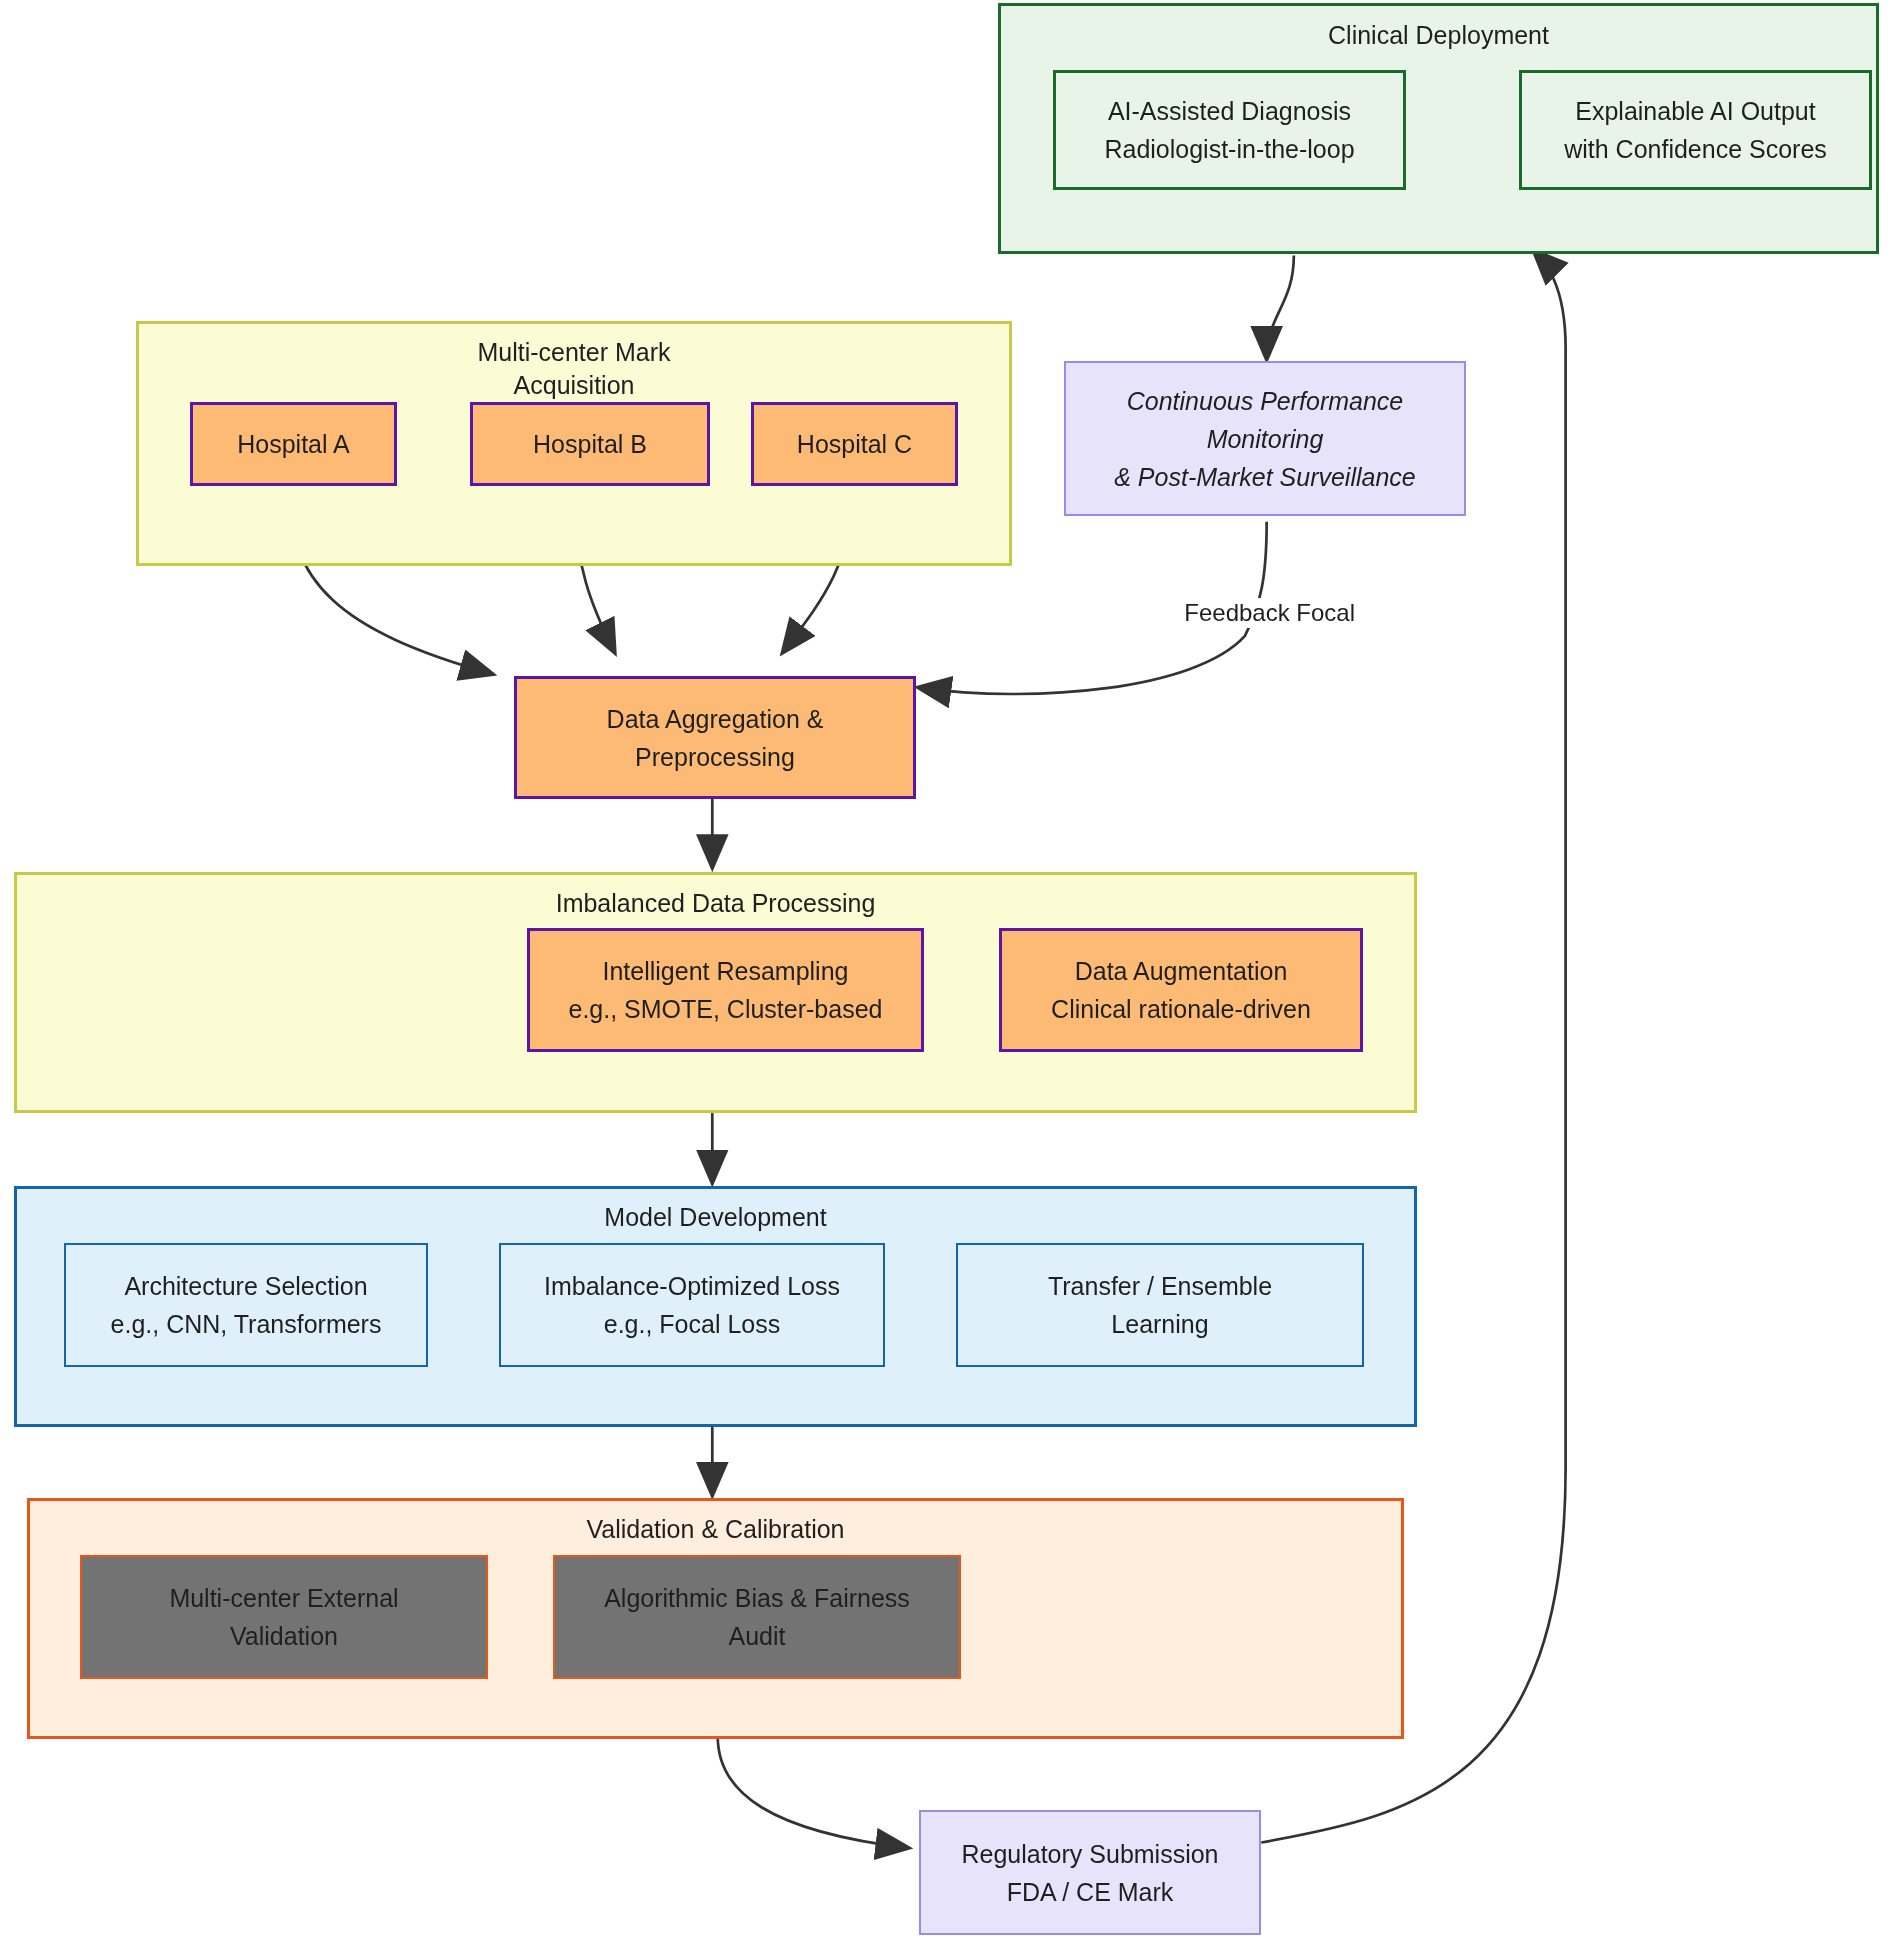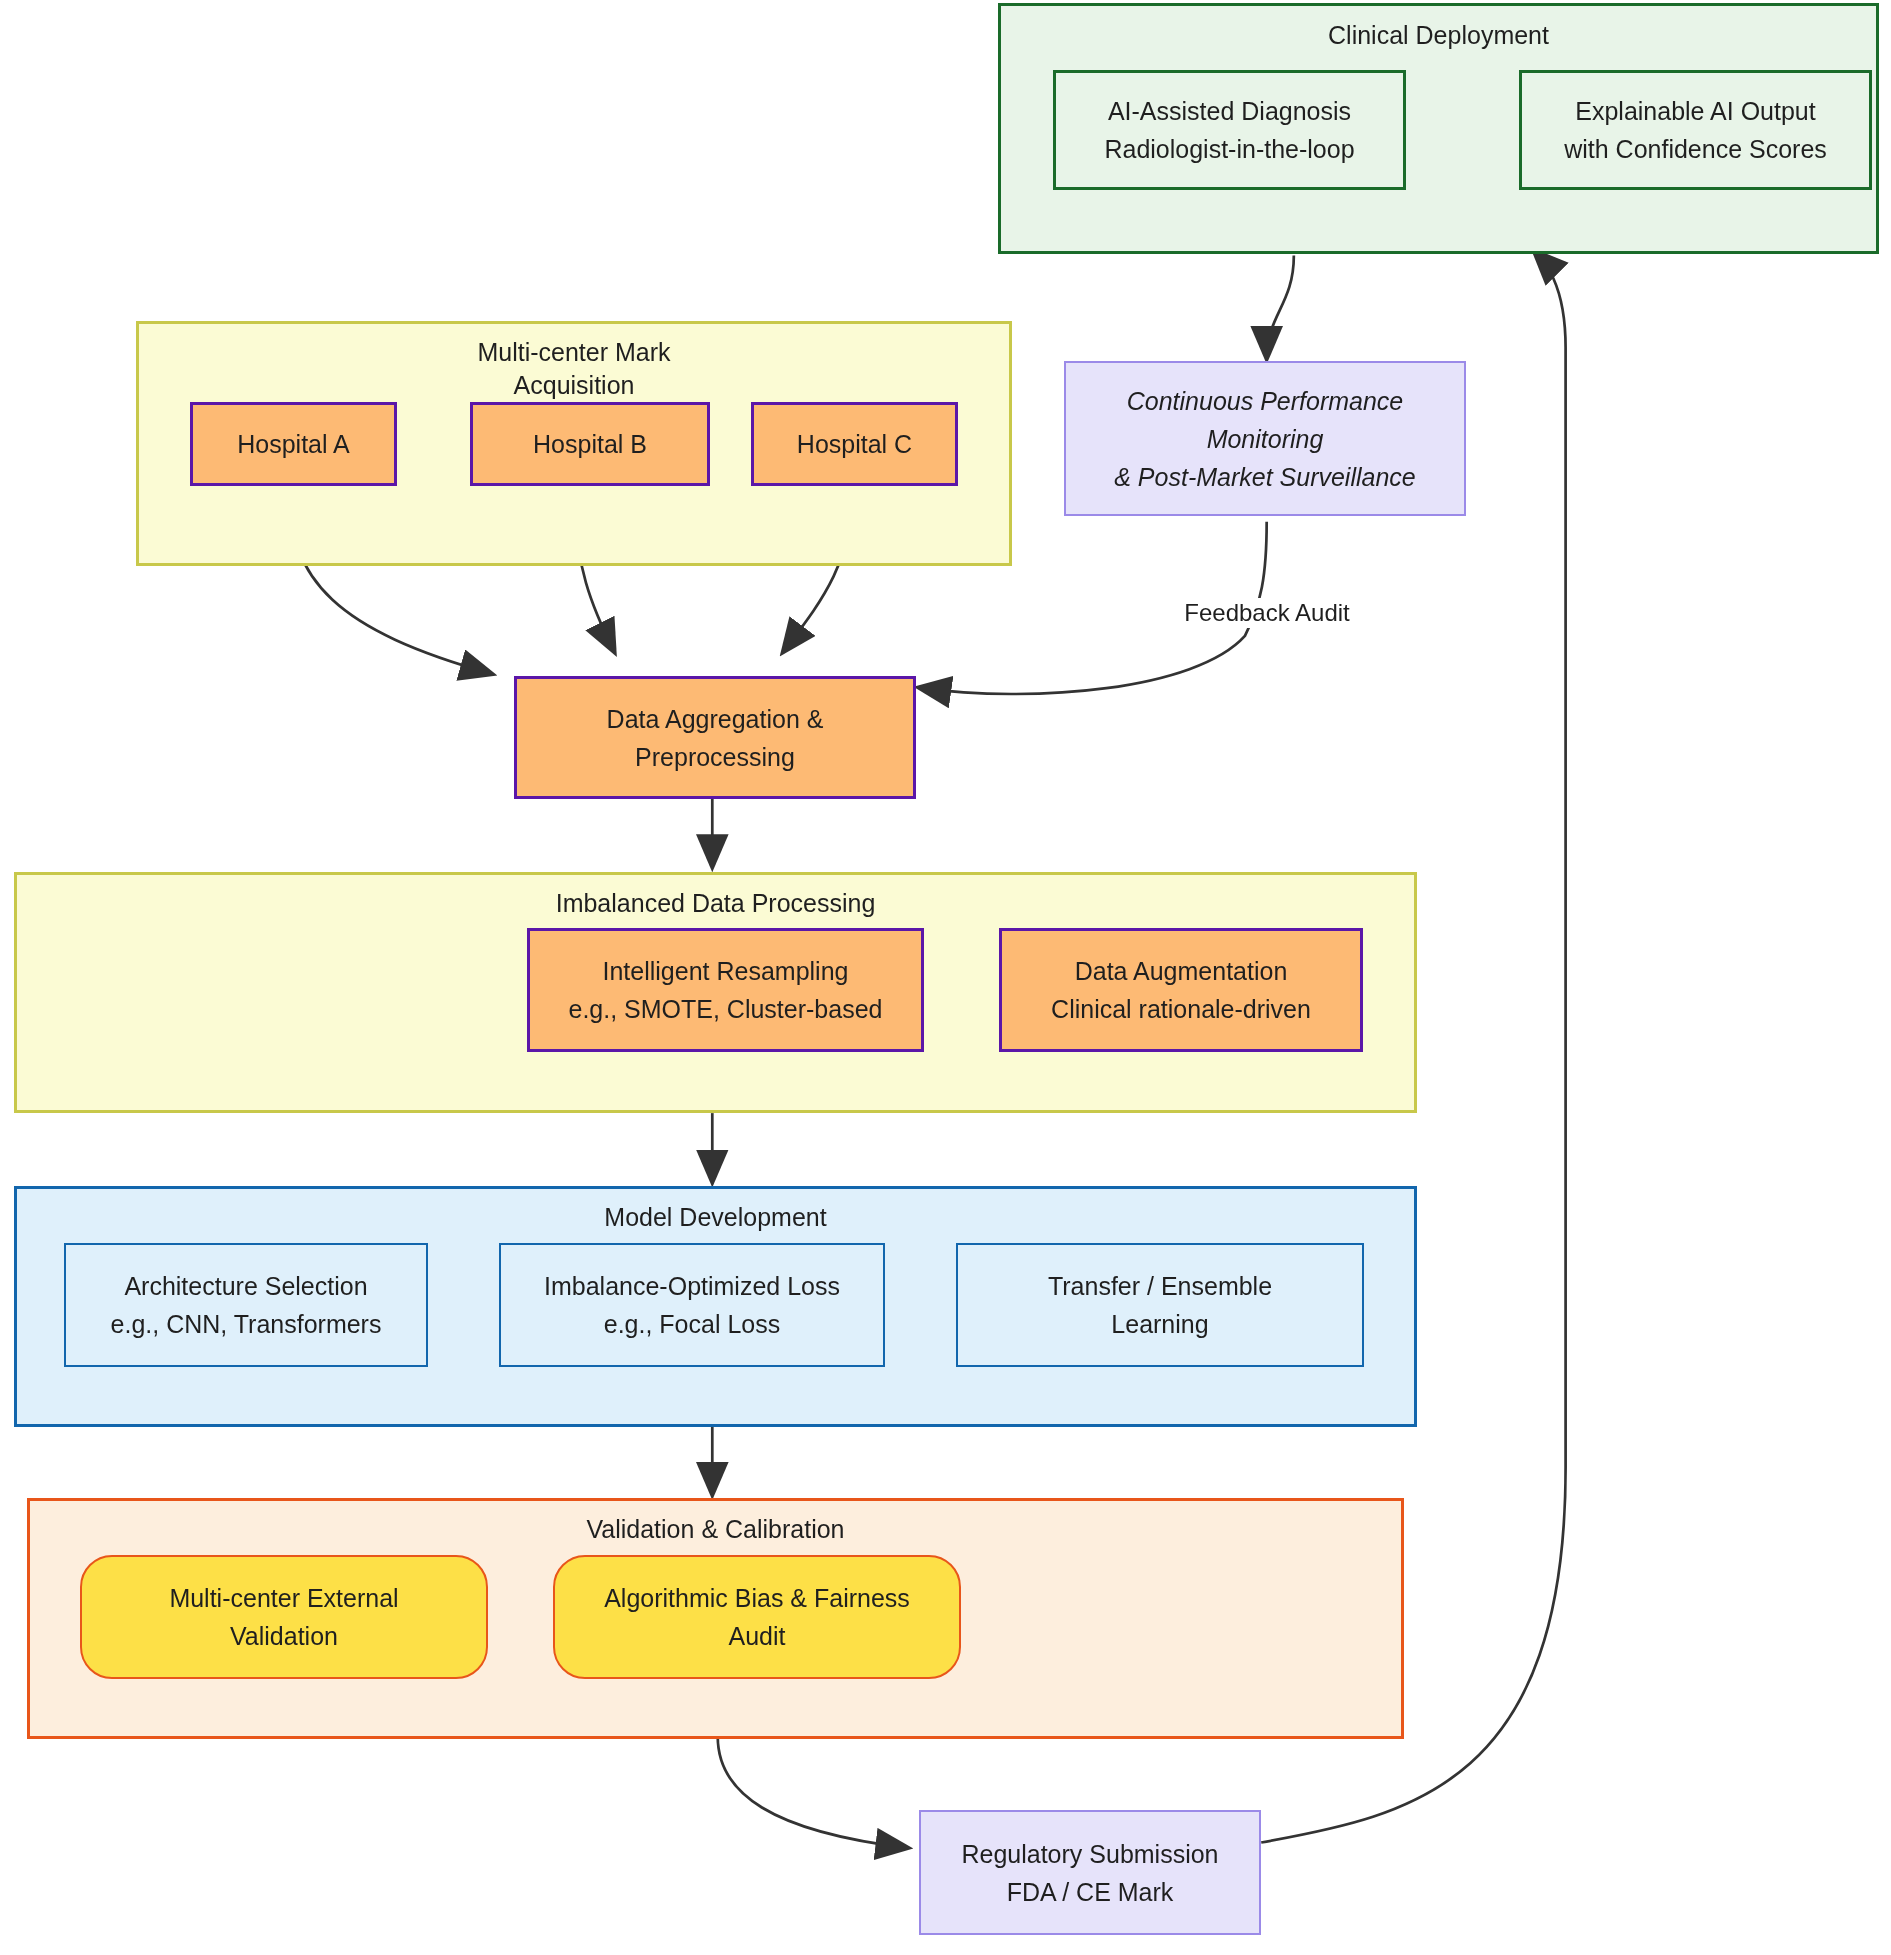--- a/index.html
+++ b/index.html
@@ -19,21 +19,21 @@
   
   .cl-green{background:#e8f4e8;border-color:#1a6b2a;}
   .cl-yellow{background:#fbfbd4;border-color:#c8c84a;}
   .cl-blue{background:#dff0fb;border-color:#1266ad;}
   .cl-orange{background:#fdeedd;border-color:#e8561a;}
 
   
   .nd-green{background:#e8f4e8;border-color:#1a6b2a;}
   .nd-purple{background:#fdba74;border-color:#5b16a8;}
   .nd-blue{background:#dff0fb;border-color:#1266ad;}
-  .nd-orange{background:#fde047;border-color:#e8561a;border-radius:32px;}
+  .nd-orange{background:#737373;border-color:#e8561a;}
   .nd-lav{background:#e6e3fa;border-color:#9b8ae8;}
 </style>
 </head>
 <body>
 
 <div id="canvas">
 
   <svg class="edges" viewBox="0 0 3480 3597">
     <defs>
       <marker id="ah" markerWidth="14" markerHeight="12" refX="12" refY="6" orient="auto" markerUnits="strokeWidth">
@@ -80,21 +80,21 @@
   <div class="node nd-purple" style="left:470px;top:402px;width:240px;height:84px;">Hospital B</div>
   <div class="node nd-purple" style="left:751px;top:402px;width:207px;height:84px;">Hospital C</div>
 
   <div class="node nd-lav thin" style="left:1064px;top:361px;width:402px;height:155px;font-style:italic;">Continuous Performance
 Monitoring
 &amp; Post-Market Surveillance</div>
 
   <div class="node nd-purple" style="left:514px;top:676px;width:402px;height:123px;">Data Aggregation &amp;
 Preprocessing</div>
 
-  <div class="edge-label" style="left:1180px;top:598px;">Feedback Audit</div>
+  <div class="edge-label" style="left:1180px;top:598px;">Feedback Focal</div>
 
   <div class="cluster cl-yellow" style="left:14px;top:872px;width:1403px;height:241px;">
     <div class="cluster-title" style="top:12px;">Imbalanced Data Processing</div>
   </div>
   <div class="node nd-purple" style="left:527px;top:928px;width:397px;height:124px;">Intelligent Resampling
 e.g., SMOTE, Cluster-based</div>
   <div class="node nd-purple" style="left:999px;top:928px;width:364px;height:124px;">Data Augmentation
 Clinical rationale-driven</div>
 
   <div class="cluster cl-blue" style="left:14px;top:1186px;width:1403px;height:241px;">

